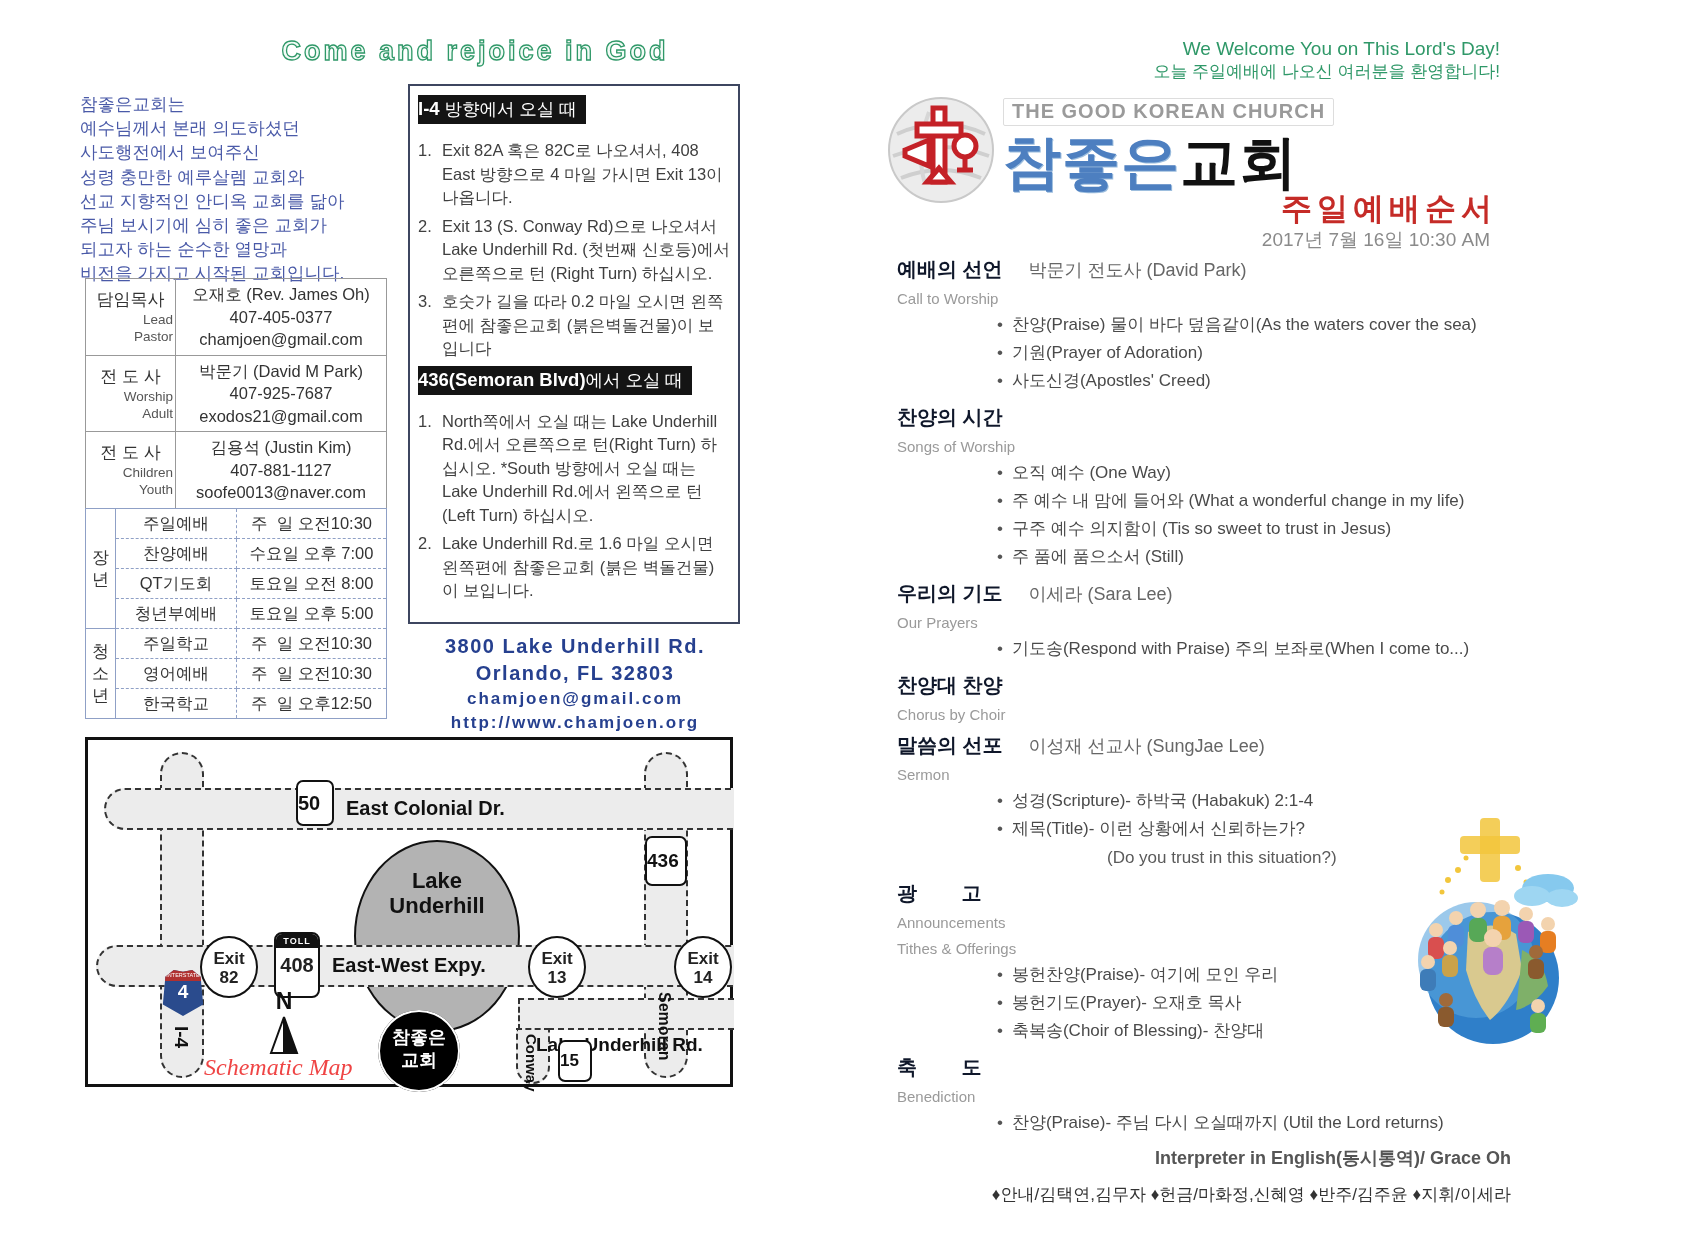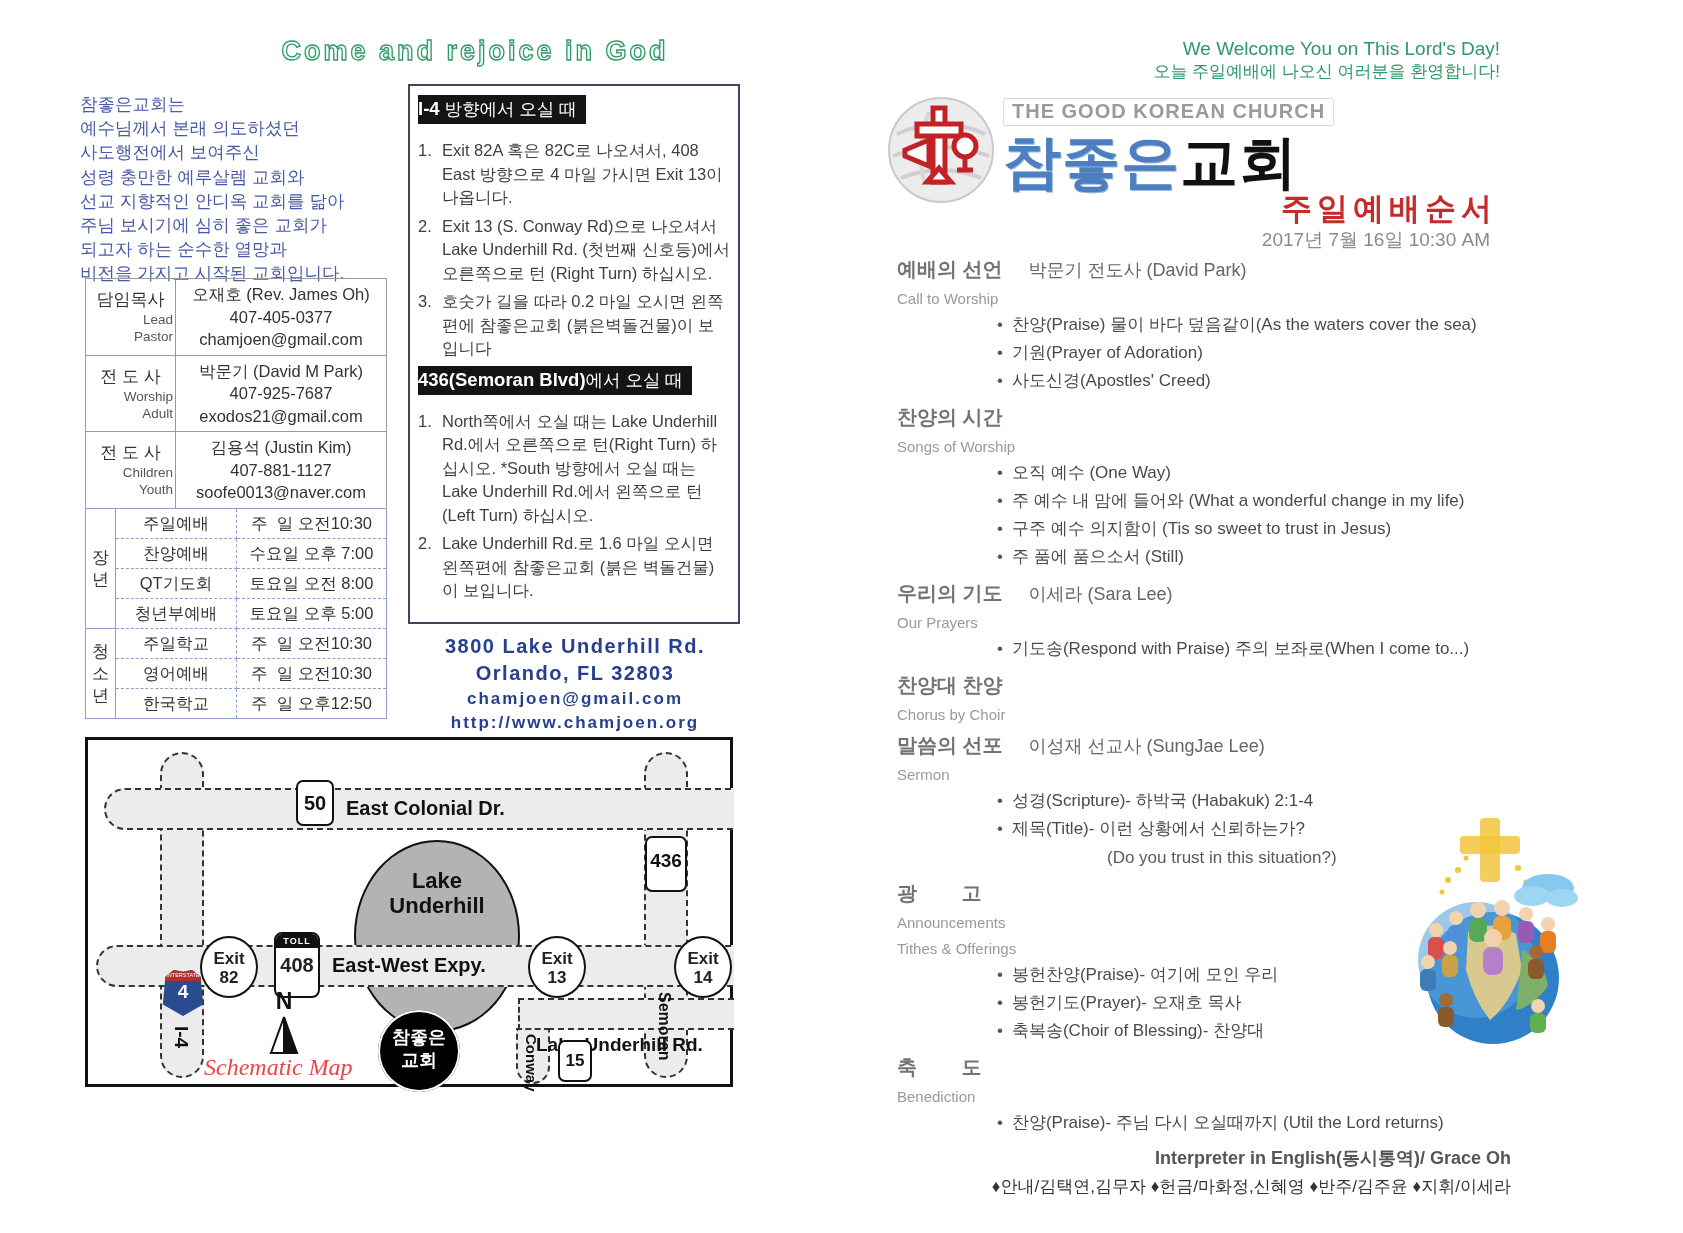--- a/index.html
+++ b/index.html
@@ -52,21 +52,21 @@
   .lake { position:absolute; left:266px; top:100px; width:166px; height:192px; background:#b3b3b3;
     border:2px solid #111; border-radius:50%; z-index:1; }
   .lake-label { position:absolute; left:266px; top:128px; width:166px; text-align:center;
     font-weight:bold; font-size:22px; line-height:25px; color:#111; z-index:5; }
   .z2 { z-index:2; }
   .road-label { position:absolute; font-weight:bold; font-size:20px; color:#111; z-index:4; }
   .exit { position:absolute; width:58px; height:62px; background:#fff; border:2px solid #111;
     border-radius:50%; text-align:center; font-weight:bold; font-size:17px; line-height:19px;
     padding-top:11px; z-index:4; }
   .shield { position:absolute; background:#fff; border:2px solid #111; border-radius:7px;
-    text-align:center; font-weight:bold; color:#111; z-index:4; }
+    text-align:left; font-weight:bold; color:#111; z-index:4; }
   .toll { position:absolute; left:186px; top:192px; width:46px; height:66px; z-index:4;
     background:#fff; border:2px solid #111; border-radius:8px; overflow:hidden; text-align:center; }
   .toll-band { background:#111; color:#fff; font-size:9px; font-weight:bold; letter-spacing:1px;
     padding:2px 0; }
   .toll-num { font-weight:bold; font-size:20px; margin-top:6px; }
   .i4-shield { position:absolute; left:74px; top:228px; width:42px; height:48px; z-index:4;
     background:#2a4b8d;
     clip-path:polygon(50% 100%, 2% 76%, 8% 18%, 28% 4%, 50% 8%, 72% 4%, 92% 18%, 98% 76%);
     text-align:center; }
   .i4-band { background:#b03030; color:#fff; font-size:5.5px; padding-top:4px; height:13px; }
@@ -91,29 +91,29 @@
   .logo-ko { position:absolute; left:118px; top:34px; font-size:58px; font-weight:bold; letter-spacing:1px; }
   .logo-ko .blue { color:#4d7fc0; text-shadow:1px 1px 0 #9dbede; }
   .logo-ko .black { color:#111; }
   .order-title { left:900px; top:188px; width:597px; text-align:right; font-size:31px;
     font-weight:bold; color:#c52b27; letter-spacing:5px; }
   .order-date { left:900px; top:227px; width:590px; text-align:right; font-size:19px; color:#8a8a8a; }
 
   .order { left:897px; top:256px; width:614px; }
   .sect { margin-bottom:9px; }
   .sect-head { display:flex; align-items:baseline; }
-  .sect-title { font-size:20px; font-weight:bold; color:#737373; white-space:pre; }
+  .sect-title { font-size:20px; font-weight:bold; color:#0f172a; white-space:pre; }
   .sect-person { font-size:18px; color:#666; margin-left:26px; }
   .sect-sub { font-size:15px; color:#9a9a9a; margin-top:7px; }
   .items { margin:4px 0 2px 100px; }
   .bullet { display:flex; font-size:17px; color:#4a4a4a; line-height:28px; }
   .bullet::before { content:"•"; margin-right:9px; color:#555; }
   .extra-line { font-size:17px; color:#5a5a5a; line-height:26px; margin-left:210px; }
   .foot-interpreter { margin-top:8px; text-align:right; font-size:18px; color:#555;font-weight:bold; }
-  .foot-servers { margin-top:5px; text-align:right; font-size:17px; color:#333; }
+  .foot-servers { margin-top:13px; text-align:right; font-size:17px; color:#333; }
 
   .clipart { left:1398px; top:810px; }
 </style>
 </head>
 <body>
 
 <div class="abs come-title">Come and rejoice in God</div>
 
 <div class="abs intro">
   <div>참좋은교회는</div>
@@ -261,21 +261,21 @@
   </div>
   <div class="road-label" style="left:244px; top:214px;">East-West Expy.</div>
   <div class="exit" style="left:440px; top:196px;">
     <div>Exit</div>
     <div>13</div>
   </div>
   <div class="exit" style="left:586px; top:196px;">
     <div>Exit</div>
     <div>14</div>
   </div>
-  <div class="shield" style="left:557px; top:96px; width:42px; height:56px; font-size:19px; line-height:46px;"><span>436</span></div>
+  <div class="shield" style="left:557px; top:96px; width:42px; height:50px; font-size:19px; line-height:46px;"><span>436</span></div>
 
   <div class="road-label" style="left:448px; top:294px; font-size:19px;">Lake Underhill Rd.</div>
 
   <div class="i4-shield">
     <div class="i4-band">INTERSTATE</div>
     <div class="i4-num">4</div>
   </div>
   <div class="vlabel" style="left:82px; top:286px; font-size:19px;">I-4</div>
 
   <div class="compass">

